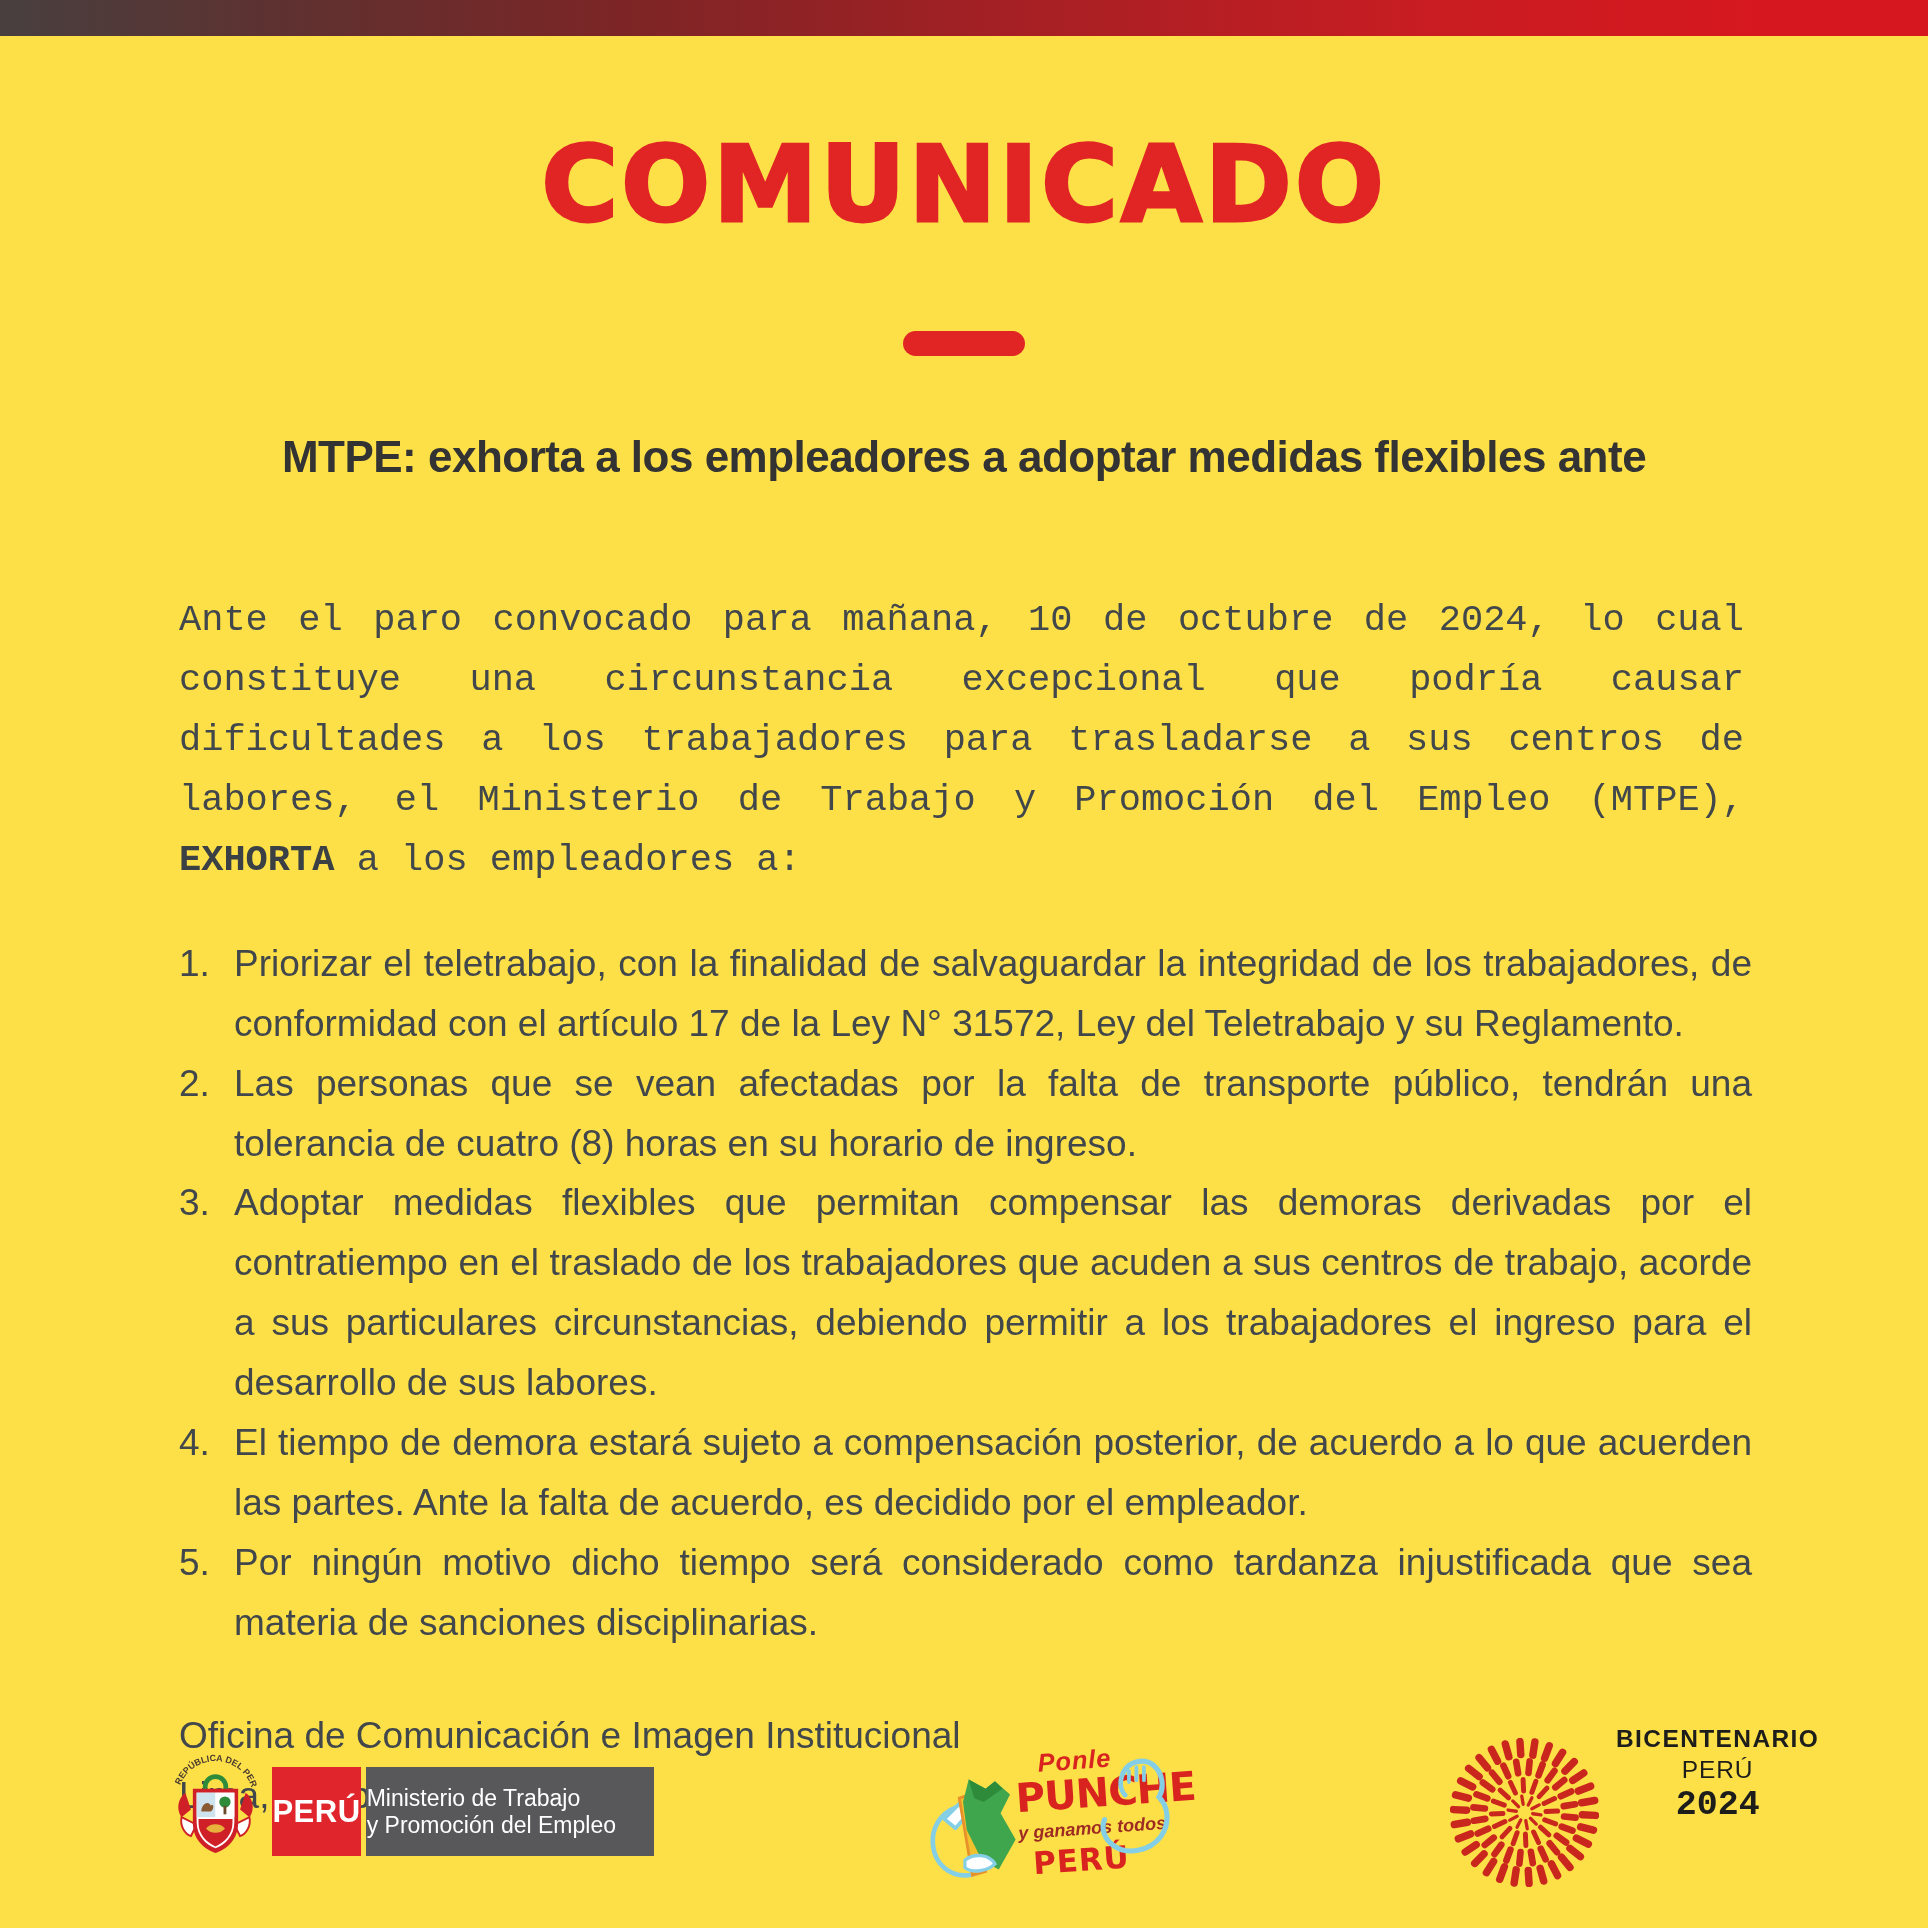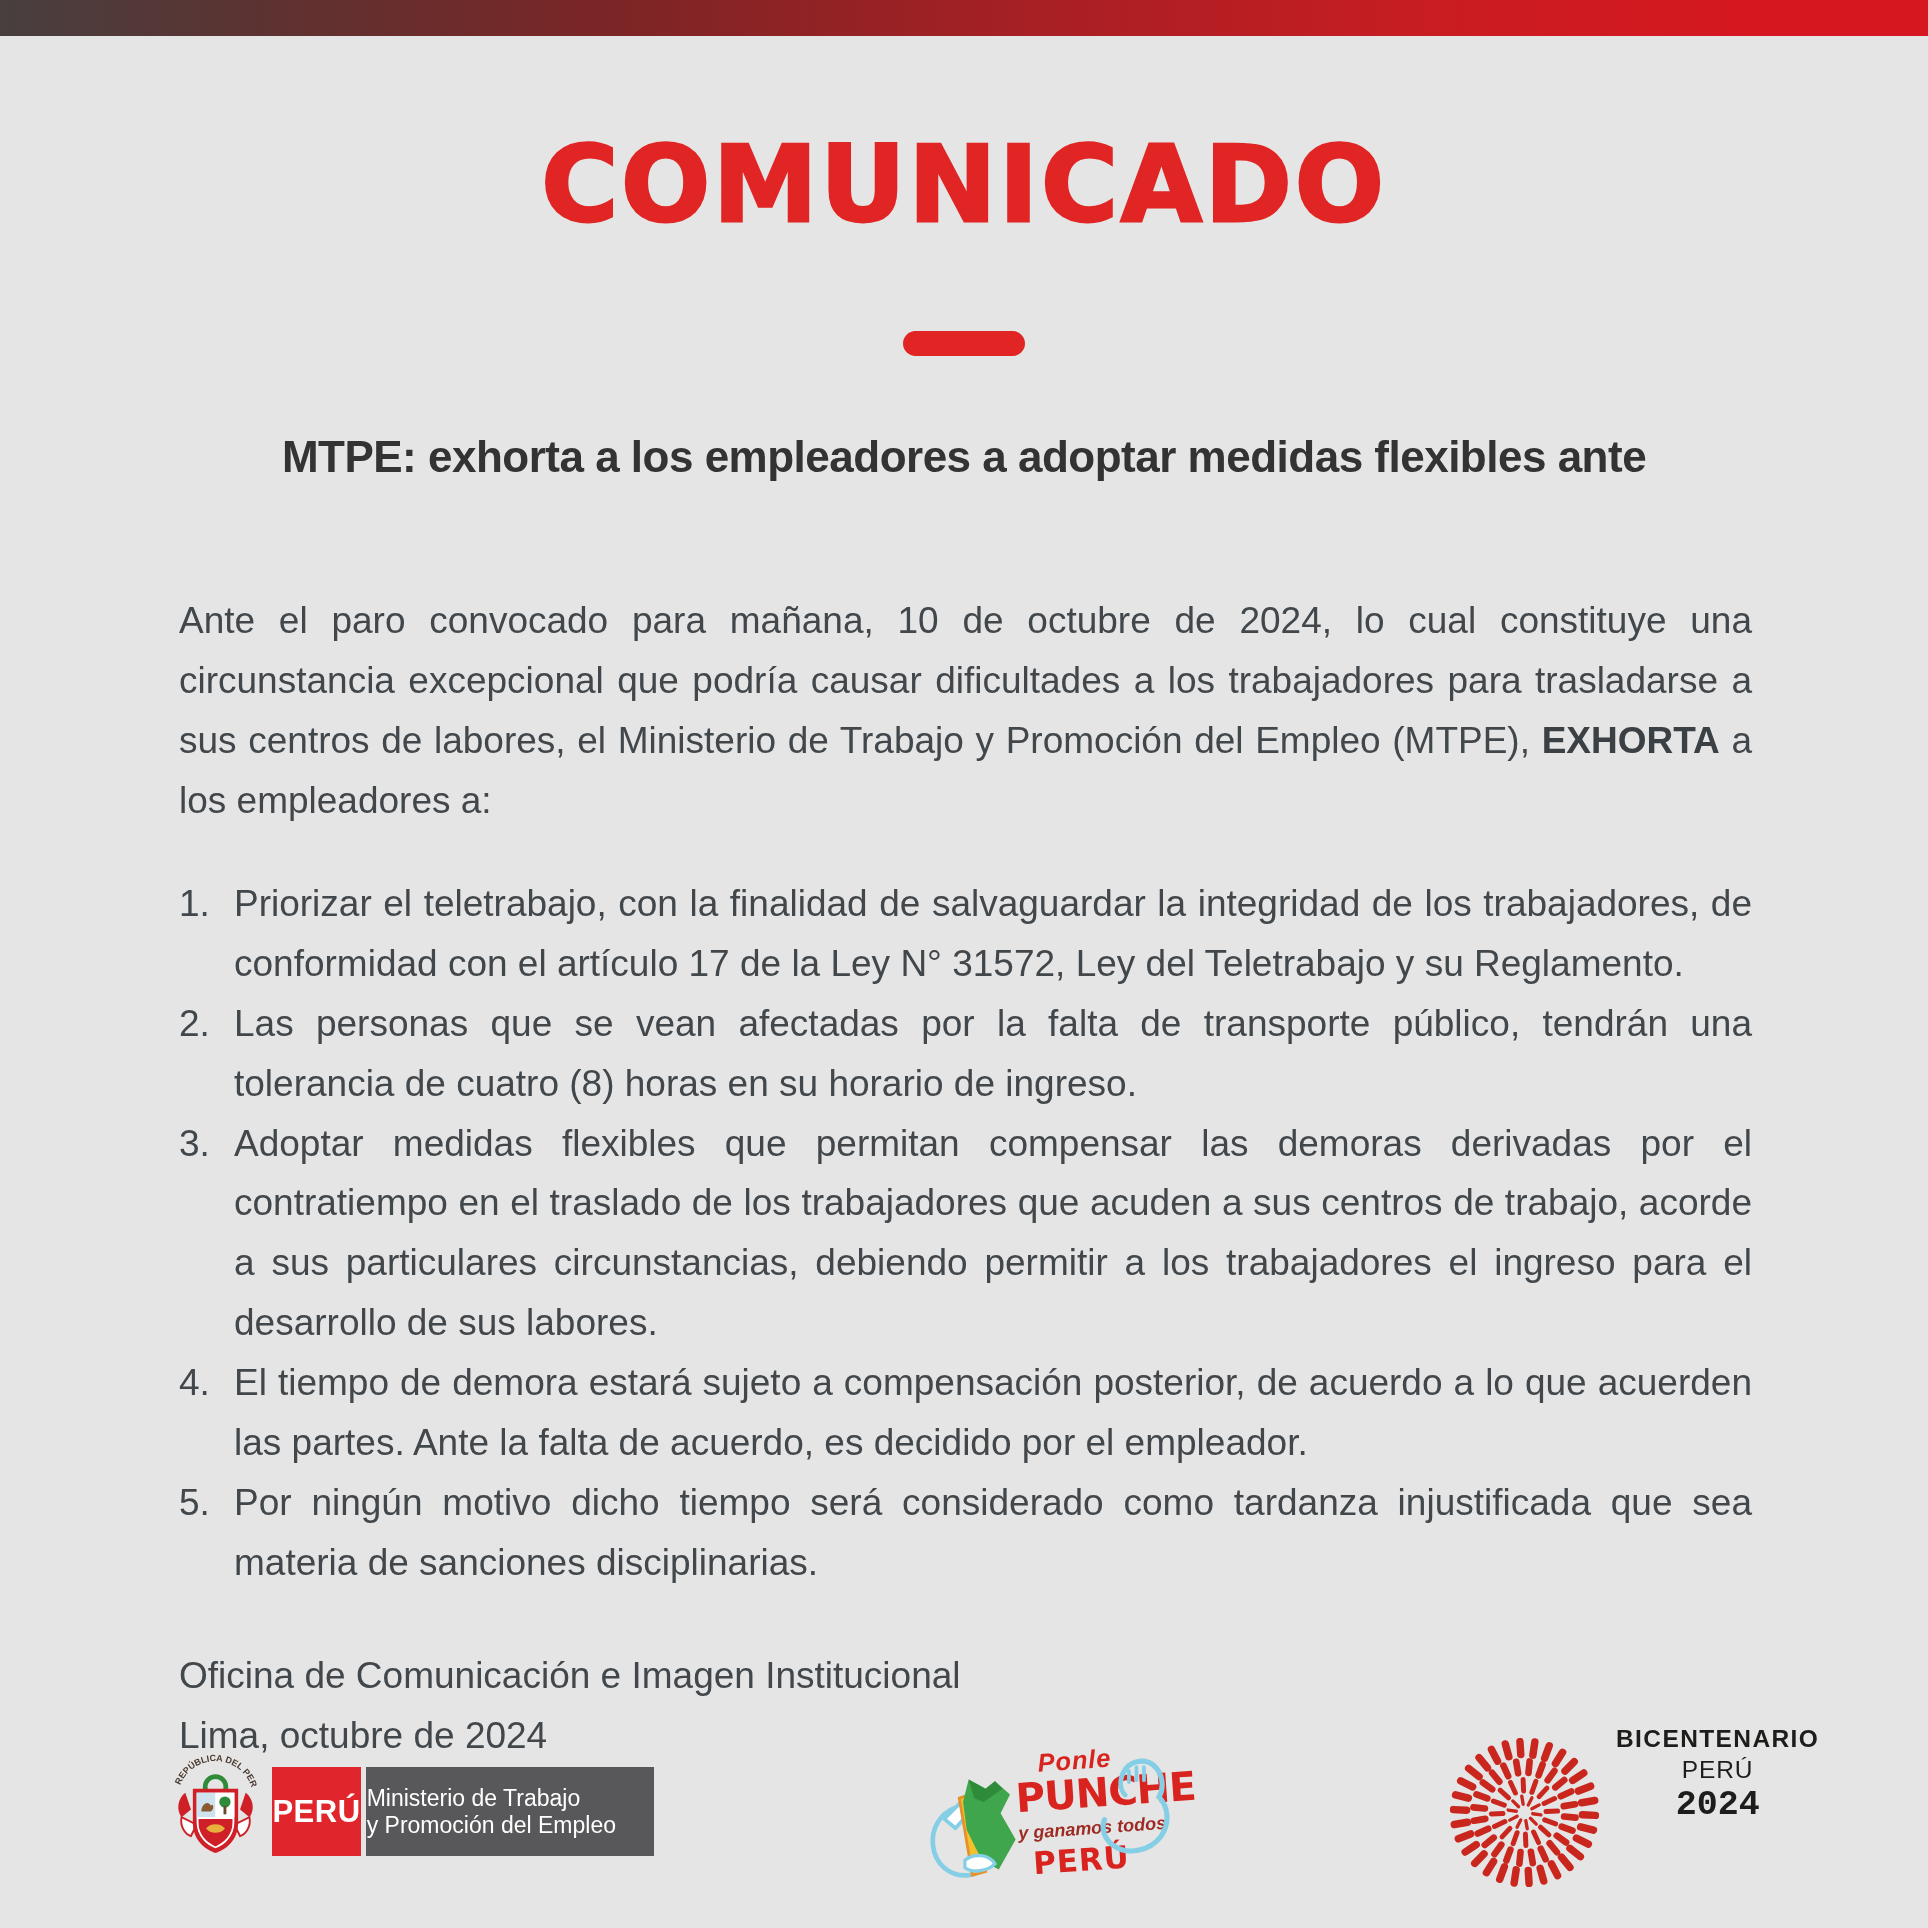--- a/index.html
+++ b/index.html
@@ -2,21 +2,21 @@
 <html style="font-size:15px"><head>
 <meta charset="utf-8">
 <style>
   html, body {
     margin: 0; padding: 0;
     width: 1928px; height: 1928px;
     background: #ffffff;
     overflow: hidden;
     font-family: "Liberation Sans", sans-serif;
   }
-  .page { position: relative; width: 1928px; height: 1928px; background:#e5e5e5; }
+  .page { position: relative; width: 1928px; height: 1928px; background:#fde047; }
 
   .topbar {
     position: absolute; top: 0; left: 0; width: 1928px; height: 36px;
     background: linear-gradient(to right, #483f3f 0%, #5d3231 14%, #7c2526 32%, #a42024 52%, #c81d22 74%, #d7171f 92%, #d7171f 100%);
   }
 
   .title {
     position: absolute; top: 124px; left: 0; width: 1928px;
     margin: 0; text-align: center;
     font-family: "DejaVu Sans", sans-serif;
@@ -37,21 +37,21 @@
     font-family: "Liberation Sans", sans-serif;
     font-size: 44px; font-weight: 700; color: #333333;
     line-height: 1.38; letter-spacing: -0.5px;
   }
 
   .content {
     position: absolute; top: 591px; left: 179px; width: 1573px;
     font-size: 37px; color: #41474b; line-height: 1.62;
     font-weight: 400;
   }
-  .intro { margin: 0 0 43px 0; text-align: justify; }
+  .intro { margin: 0 8px 43px 0; text-align: justify; font-family: Liberation Mono, monospace; }
   .intro b { font-weight: 700; color: #3a4044; }
 
   .nlist { margin: 0; }
   .li-row { display: flex; align-items: flex-start; }
   .li-num { flex: 0 0 55px; }
   .li-txt { flex: 1; text-align: justify; }
 
   .closing { margin: 53px 0 0 0; }
 
   .footer {

